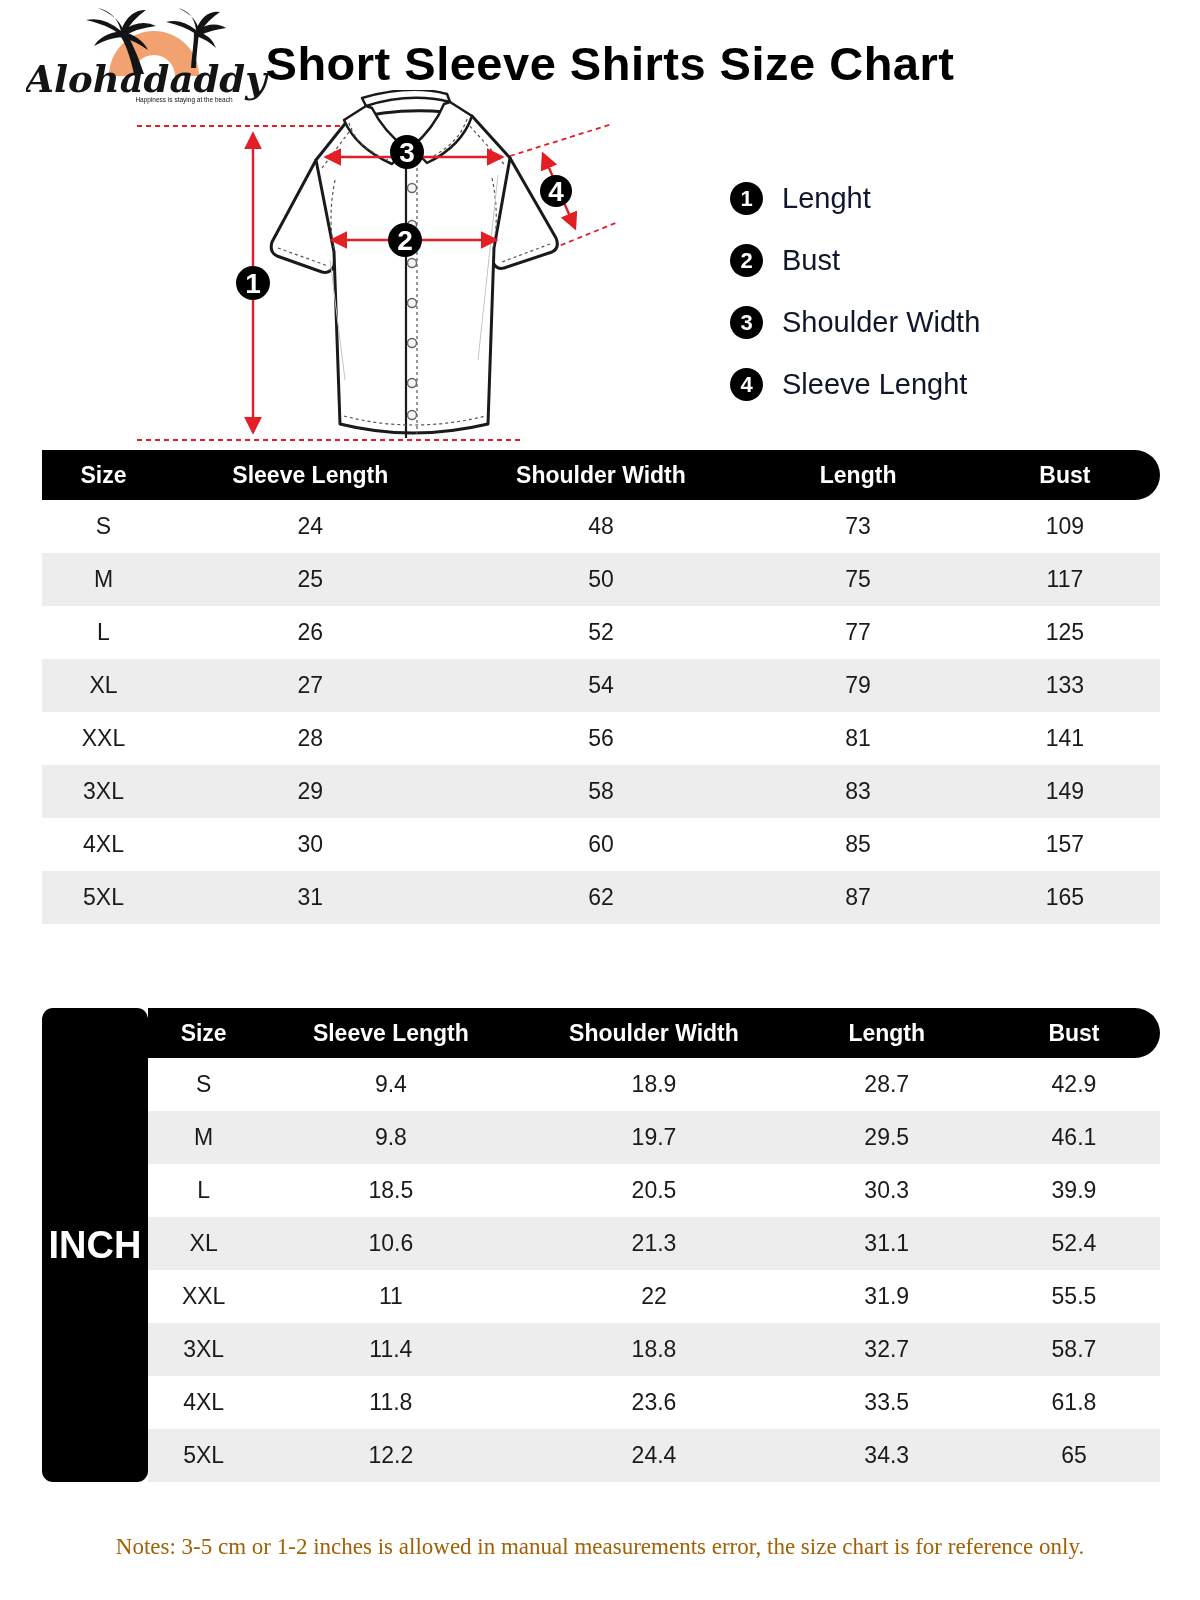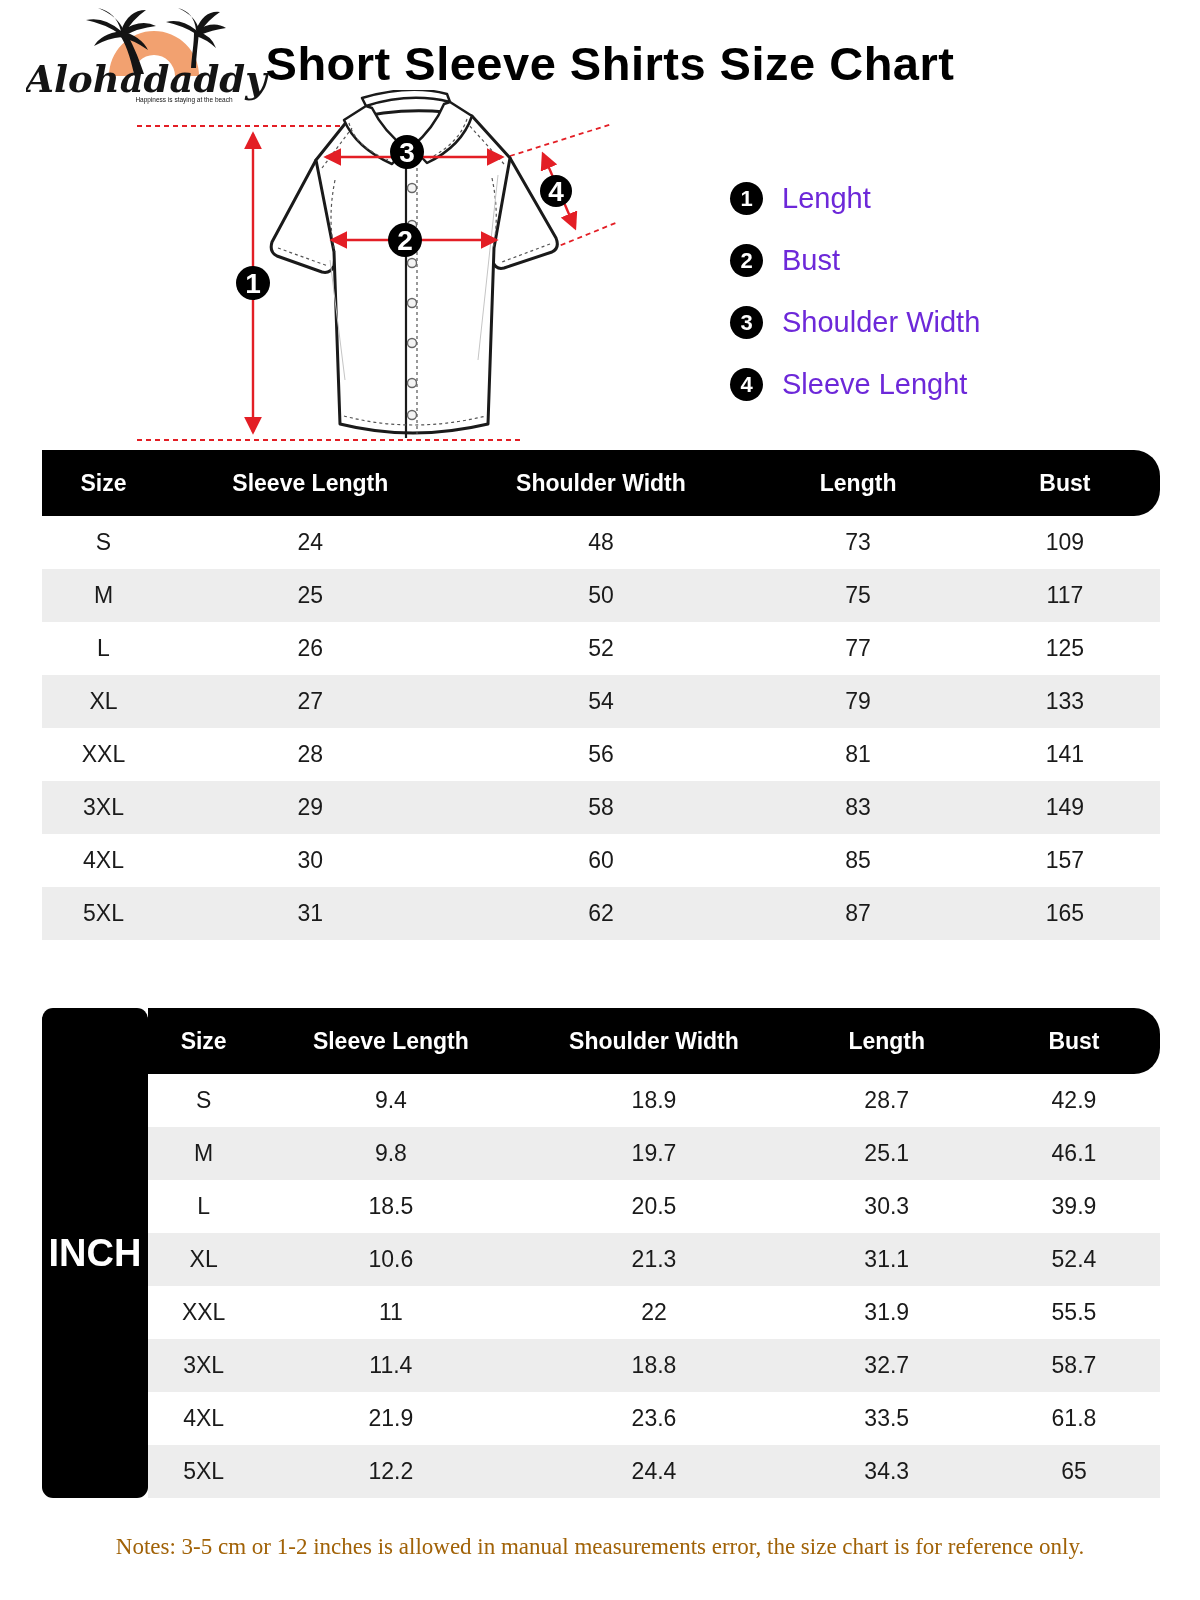--- a/index.html
+++ b/index.html
@@ -17,34 +17,34 @@
   
   .diagram { position:absolute; left:120px; top:90px; }
   
   .legend { position:absolute; left:730px; top:180px; display:flex; flex-direction:column; gap:25px; }
   .legend-item { display:flex; align-items:center; gap:19px; height:37px; }
   .legend-num {
     width:33px; height:33px; border-radius:50%; background:#000; color:#fff;
     font-weight:bold; font-size:22px; display:flex; align-items:center; justify-content:center;
     flex:0 0 33px;
   }
-  .legend-label { font-size:29px; color:#6d28d9; }
+  .legend-label { font-size:29px; color:#0f172a; }
   
   .sizetable { position:absolute; left:42px; width:1118px; display:flex; }
   #cm-table   { top:450px; }
   #inch-table { top:1008px; }
   .unitcol {
     flex:0 0 106px; background:#000; color:#fff; border-radius:12px 0 0 0;
     display:flex; align-items:center; justify-content:center; font-weight:bold;
   }
   #cm-table .unitcol   { font-size:48px; letter-spacing:1px; }
   #inch-table .unitcol { font-size:38px; letter-spacing:0;border-radius:11px; }
   .tablebody { flex:1; display:flex; flex-direction:column; }
   .thead {
-    height:66px; background:#000; border-radius:0 26px 26px 0;
+    height:50px; background:#000; border-radius:0 26px 26px 0;
     display:flex; align-items:center;
   }
   .th { color:#fff; font-weight:bold; font-size:23px; text-align:center; }
   .trow { height:53px; display:flex; align-items:center; background:#fff; }
   .trow:nth-child(even) { background:#ededed; }
   .td { font-size:23px; color:#1a1a1a; text-align:center; }
   .c0 { width:11%; } .c1 { width:26%; } .c2 { width:26%; } .c3 { width:20%; } .c4 { width:17%; }
   
   .note {
     position:absolute; top:1534px; left:0; width:100%;
@@ -269,21 +269,21 @@
           <div class="td c1">9.4</div>
           <div class="td c2">18.9</div>
           <div class="td c3">28.7</div>
           <div class="td c4">42.9</div>
         </div>
 
         <div class="trow">
           <div class="td c0">M</div>
           <div class="td c1">9.8</div>
           <div class="td c2">19.7</div>
-          <div class="td c3">25.1</div>
+          <div class="td c3">29.5</div>
           <div class="td c4">46.1</div>
         </div>
 
         <div class="trow">
           <div class="td c0">L</div>
           <div class="td c1">18.5</div>
           <div class="td c2">20.5</div>
           <div class="td c3">30.3</div>
           <div class="td c4">39.9</div>
         </div>
@@ -307,21 +307,21 @@
         <div class="trow">
           <div class="td c0">3XL</div>
           <div class="td c1">11.4</div>
           <div class="td c2">18.8</div>
           <div class="td c3">32.7</div>
           <div class="td c4">58.7</div>
         </div>
 
         <div class="trow">
           <div class="td c0">4XL</div>
-          <div class="td c1">21.9</div>
+          <div class="td c1">11.8</div>
           <div class="td c2">23.6</div>
           <div class="td c3">33.5</div>
           <div class="td c4">61.8</div>
         </div>
 
         <div class="trow">
           <div class="td c0">5XL</div>
           <div class="td c1">12.2</div>
           <div class="td c2">24.4</div>
           <div class="td c3">34.3</div>

